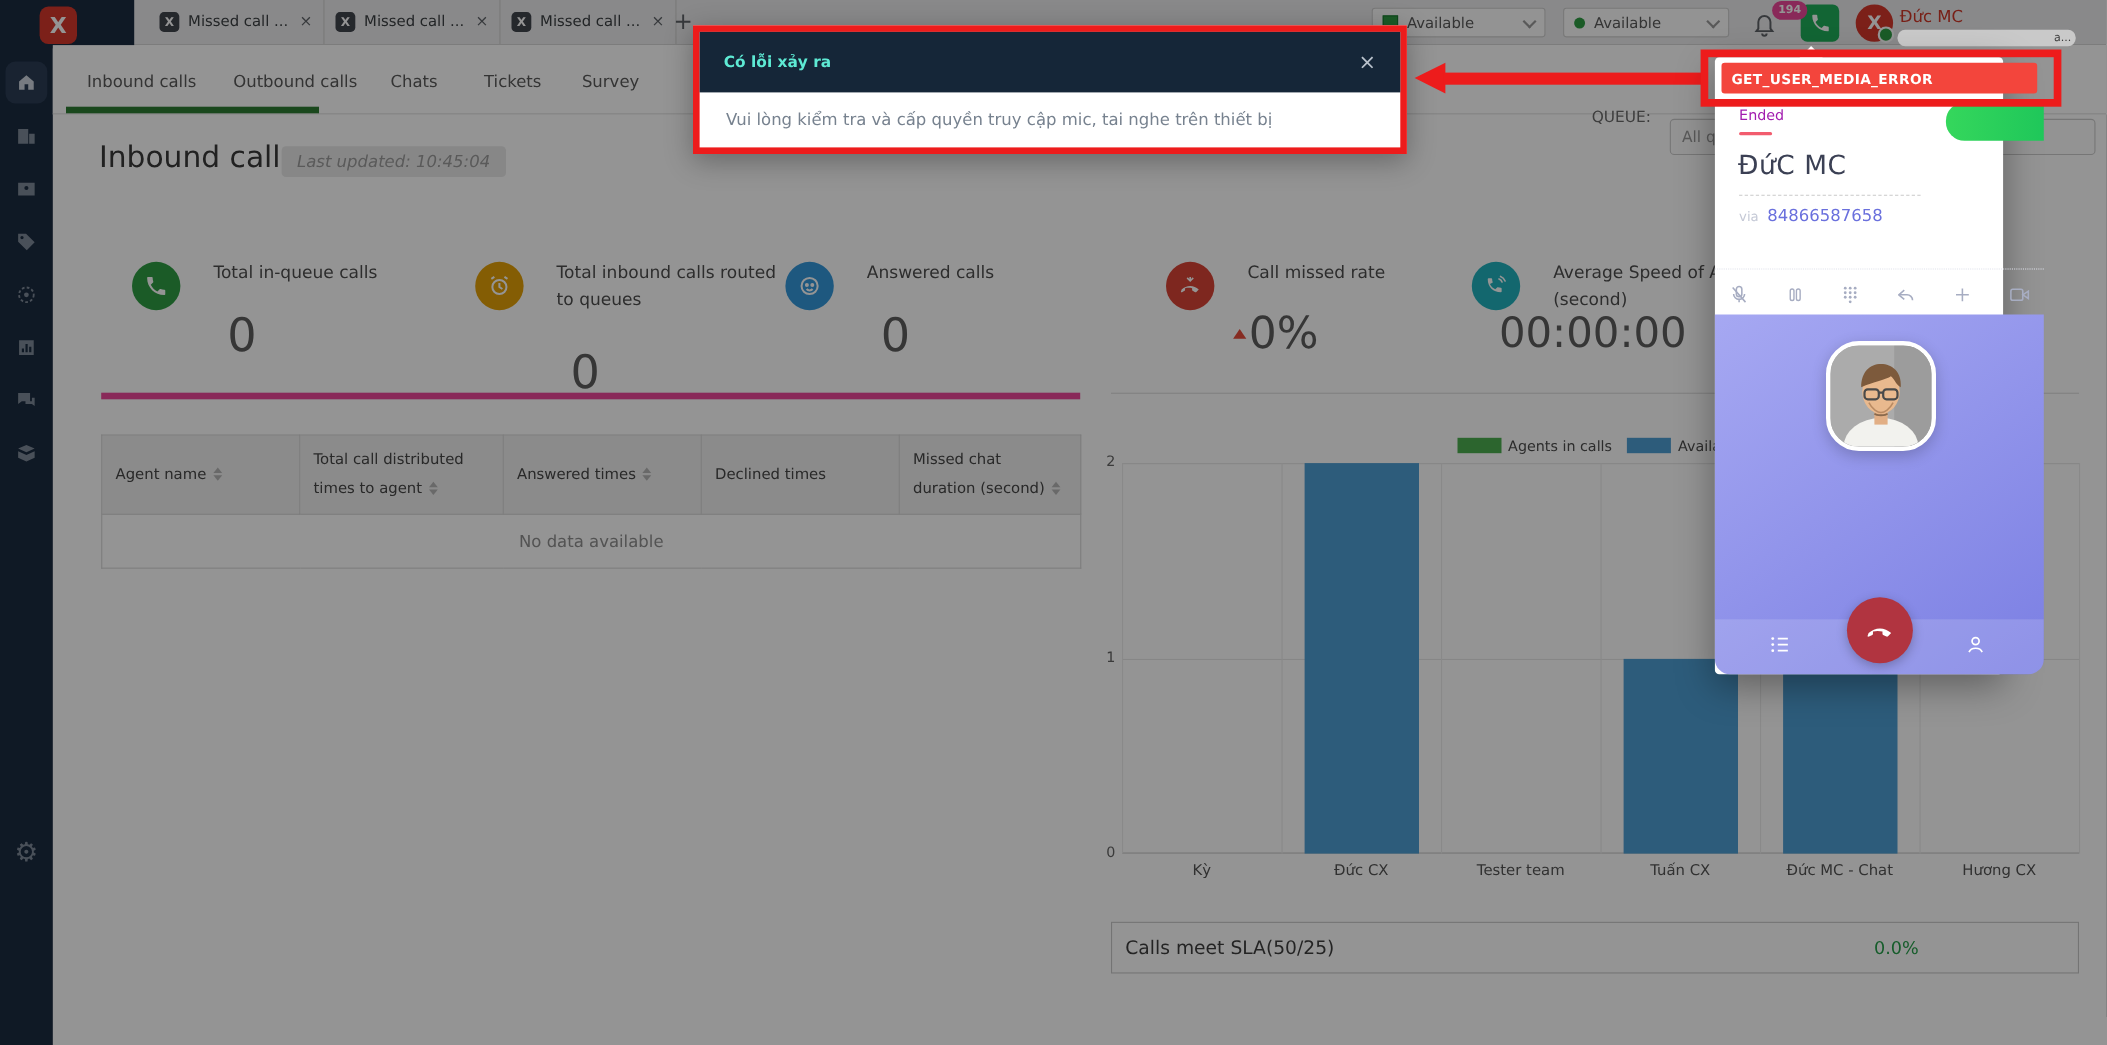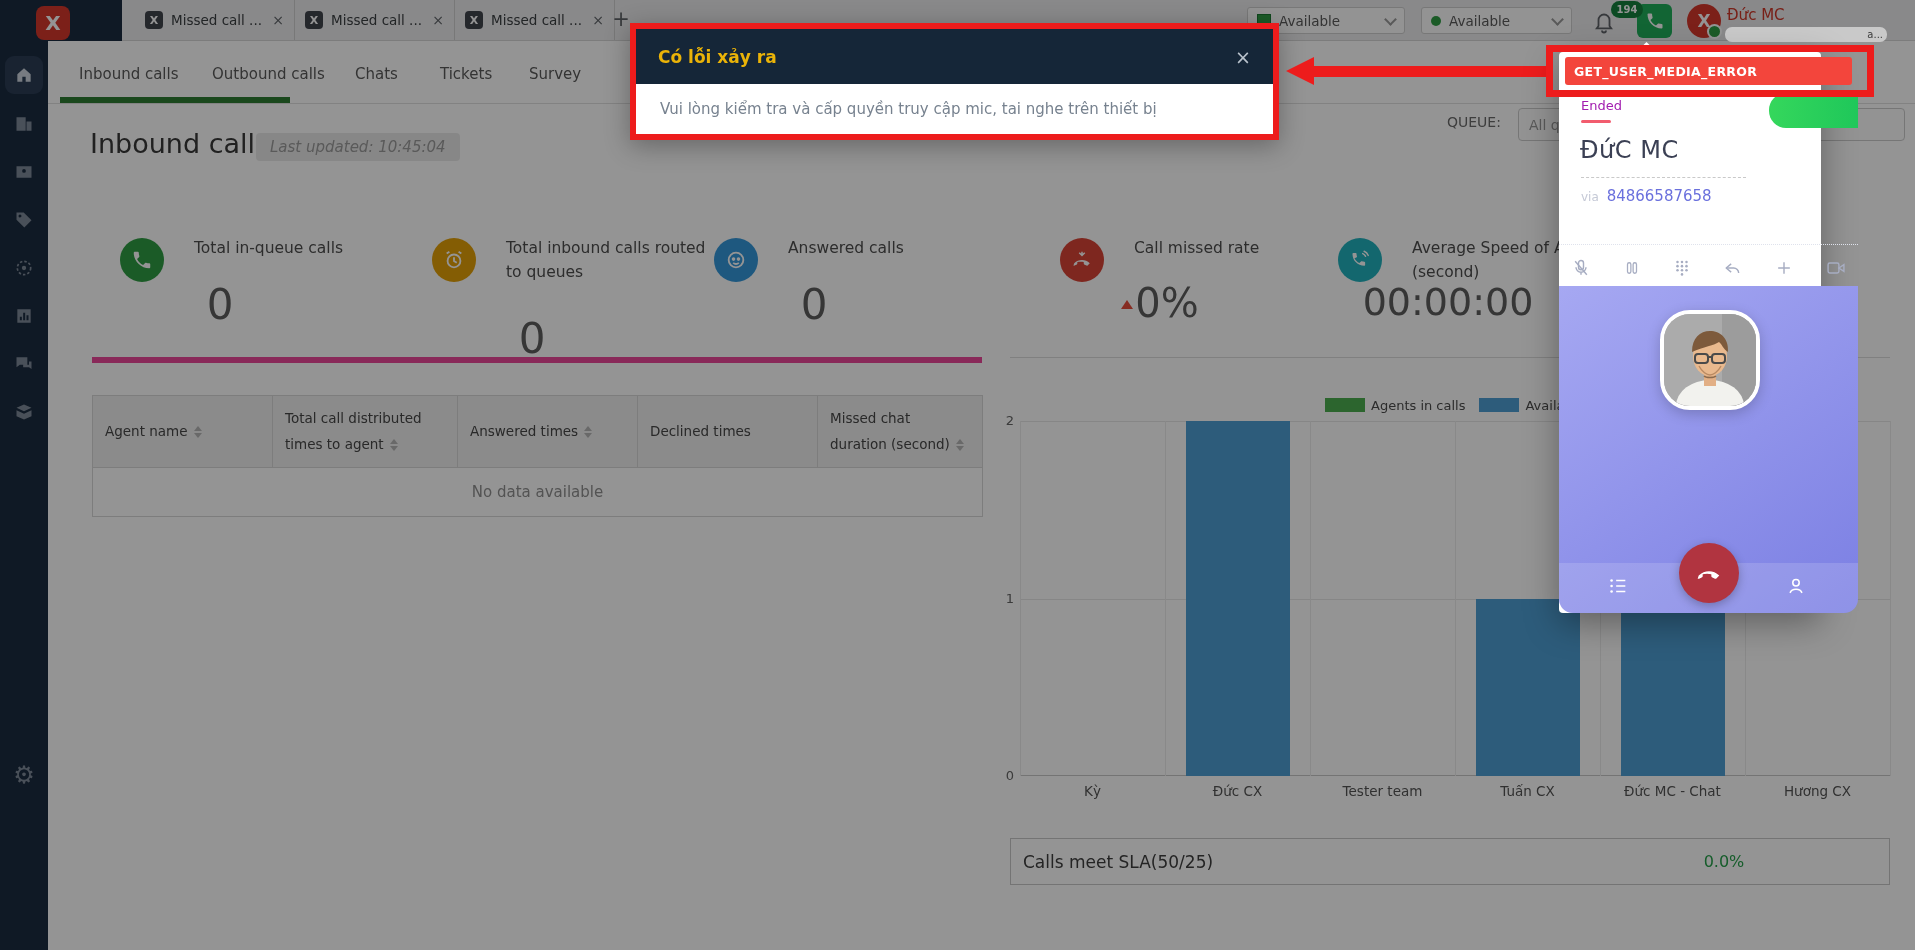--- a/index.html
+++ b/index.html
@@ -18,21 +18,21 @@
   .tabico{width:18px;height:18px;border-radius:4px;background:#41454d;color:#fff;font-size:11px;font-weight:bold;
           display:flex;align-items:center;justify-content:center;flex:none;}
   .tablabel{flex:1;white-space:nowrap;overflow:hidden;}
   .tabclose{color:#5f6368;font-size:14px;}
   .newtab{position:absolute;left:606px;top:4px;width:30px;height:30px;font-size:21px;color:#5f6368;text-align:center;line-height:30px;}
   .statusbox{position:absolute;top:7px;height:27px;background:#fdfdfd;border:1px solid #cfcfcf;border-radius:3px;
              display:flex;align-items:center;gap:8px;padding:0 9px;box-sizing:border-box;font-size:13.5px;color:#5a5a5a;}
   .chev{width:7px;height:7px;border:solid #9a9a9a;border-width:0 2px 2px 0;transform:rotate(45deg);margin-left:auto;margin-top:-3px;}
   .sq-green{width:12px;height:12px;background:#2f9e44;border:1px solid #1d7a33;}
   .dot-green{width:10px;height:10px;border-radius:50%;background:#2f9e44;}
-  .badge{position:absolute;left:1611px;top:1px;min-width:24px;height:17px;border-radius:9px;background:#15803d;color:#fff;
+  .badge{position:absolute;left:1611px;top:1px;min-width:24px;height:17px;border-radius:9px;background:#ec4899;color:#fff;
          font-size:10px;font-weight:bold;display:flex;align-items:center;justify-content:center;padding:0 4px;z-index:2;}
   .phonebtn{position:absolute;left:1637px;top:4px;width:35px;height:34px;border-radius:6px;background:#1fae5a;
             display:flex;align-items:center;justify-content:center;}
   .useravatar{position:absolute;left:1687px;top:4px;width:34px;height:34px;border-radius:50%;background:var(--brand-red);
               color:#fff;font-weight:bold;font-size:17px;display:flex;align-items:center;justify-content:center;}
   .useravatar .presence{position:absolute;right:-1px;bottom:-1px;width:11px;height:11px;border-radius:50%;background:#2f9e44;border:2px solid #fff;}
   .username{position:absolute;left:1727px;top:6px;font-size:15px;color:#cf3728;}
   .blurpill{position:absolute;left:1725px;top:27px;width:162px;height:15px;border-radius:7px;background:#c9c9c9;z-index:45;
             display:flex;align-items:center;justify-content:flex-end;padding-right:4px;box-sizing:border-box;font-size:10px;color:#3c3c3c;}
 
@@ -44,21 +44,21 @@
 
   
   .subnav{position:absolute;left:48px;top:41px;width:1867px;height:63px;background:#fff;border-bottom:1px solid #e0e0e0;box-sizing:border-box;}
   .subnav-item{position:absolute;top:24px;font-size:15px;color:#5a5a5a;}
   .subnav-underline{position:absolute;left:12px;top:56px;width:230px;height:6px;background:var(--active-tab-green);}
 
   
   .h1{position:absolute;left:90px;top:128px;font-size:27px;font-weight:500;color:#3a3a3a;}
   .updated{position:absolute;left:256px;top:133px;height:28px;background:#e9e9e9;border-radius:4px;padding:0 14px;
            display:flex;align-items:center;font-style:italic;font-size:15px;color:#9b9b9b;}
-  .queue-label{position:absolute;left:1447px;top:114px;font-size:14px;color:#6b6b6b;}
+  .queue-label{position:absolute;left:1447px;top:99px;font-size:14px;color:#6b6b6b;}
   .queue-select{position:absolute;left:1518px;top:108px;width:387px;height:33px;background:#fdfdfd;border:1px solid #ccc;border-radius:4px;
                 display:flex;align-items:center;padding:0 10px;box-sizing:border-box;font-size:14px;color:#9a9a9a;}
 
   
   .card{position:absolute;top:222px;width:290px;height:135px;}
   .card .circ{position:absolute;left:20px;top:16px;width:44px;height:44px;border-radius:50%;display:flex;align-items:center;justify-content:center;}
   .card .lbl{position:absolute;left:94px;top:14px;width:212px;font-size:15.5px;line-height:1.55;color:#4e4e4e;}
   .card .val{position:absolute;left:0;top:58px;width:240px;text-align:center;font-size:42px;color:#5d5d5d;}
   .tri-up{display:inline-block;width:0;height:0;border-left:6px solid transparent;border-right:6px solid transparent;
           border-bottom:9px solid #e74c3c;margin-right:2px;vertical-align:8px;}
@@ -94,21 +94,21 @@
   .sla .row .lab{flex:1;padding-left:12px;}
   .sla .row .valcell{width:330px;text-align:center;color:var(--sla-green);font-size:16px;}
 
   
   .dim{position:absolute;inset:0;background:rgba(0,0,0,.42);z-index:40;}
 
   
   .modal-annot{position:absolute;left:630px;top:23px;width:649px;height:117px;border:6px solid var(--annotation-red);
                box-sizing:border-box;z-index:50;background:#fff;box-shadow:0 6px 24px rgba(0,0,0,.3);}
   .modal-head{height:55px;background:var(--modal-header);display:flex;align-items:center;padding:0 22px;}
-  .modal-title{color:#eab308;font-size:17px;font-weight:bold;flex:1;}
+  .modal-title{color:#5eead4;font-size:14px;font-weight:bold;flex:1;}
   .modal-x{color:#b9c2cc;font-size:19px;}
   .modal-body{height:50px;display:flex;align-items:center;padding:0 24px;font-size:15px;color:#77828f;}
 
   
   .arrow{position:absolute;left:1286px;top:57px;width:266px;height:28px;z-index:56;}
   .arrow .shaft{position:absolute;left:26px;top:9px;width:240px;height:11px;background:var(--annotation-red);}
   .arrow .head{position:absolute;left:0;top:0;width:0;height:0;border-top:14px solid transparent;border-bottom:14px solid transparent;
                border-right:28px solid var(--annotation-red);}
 
   

